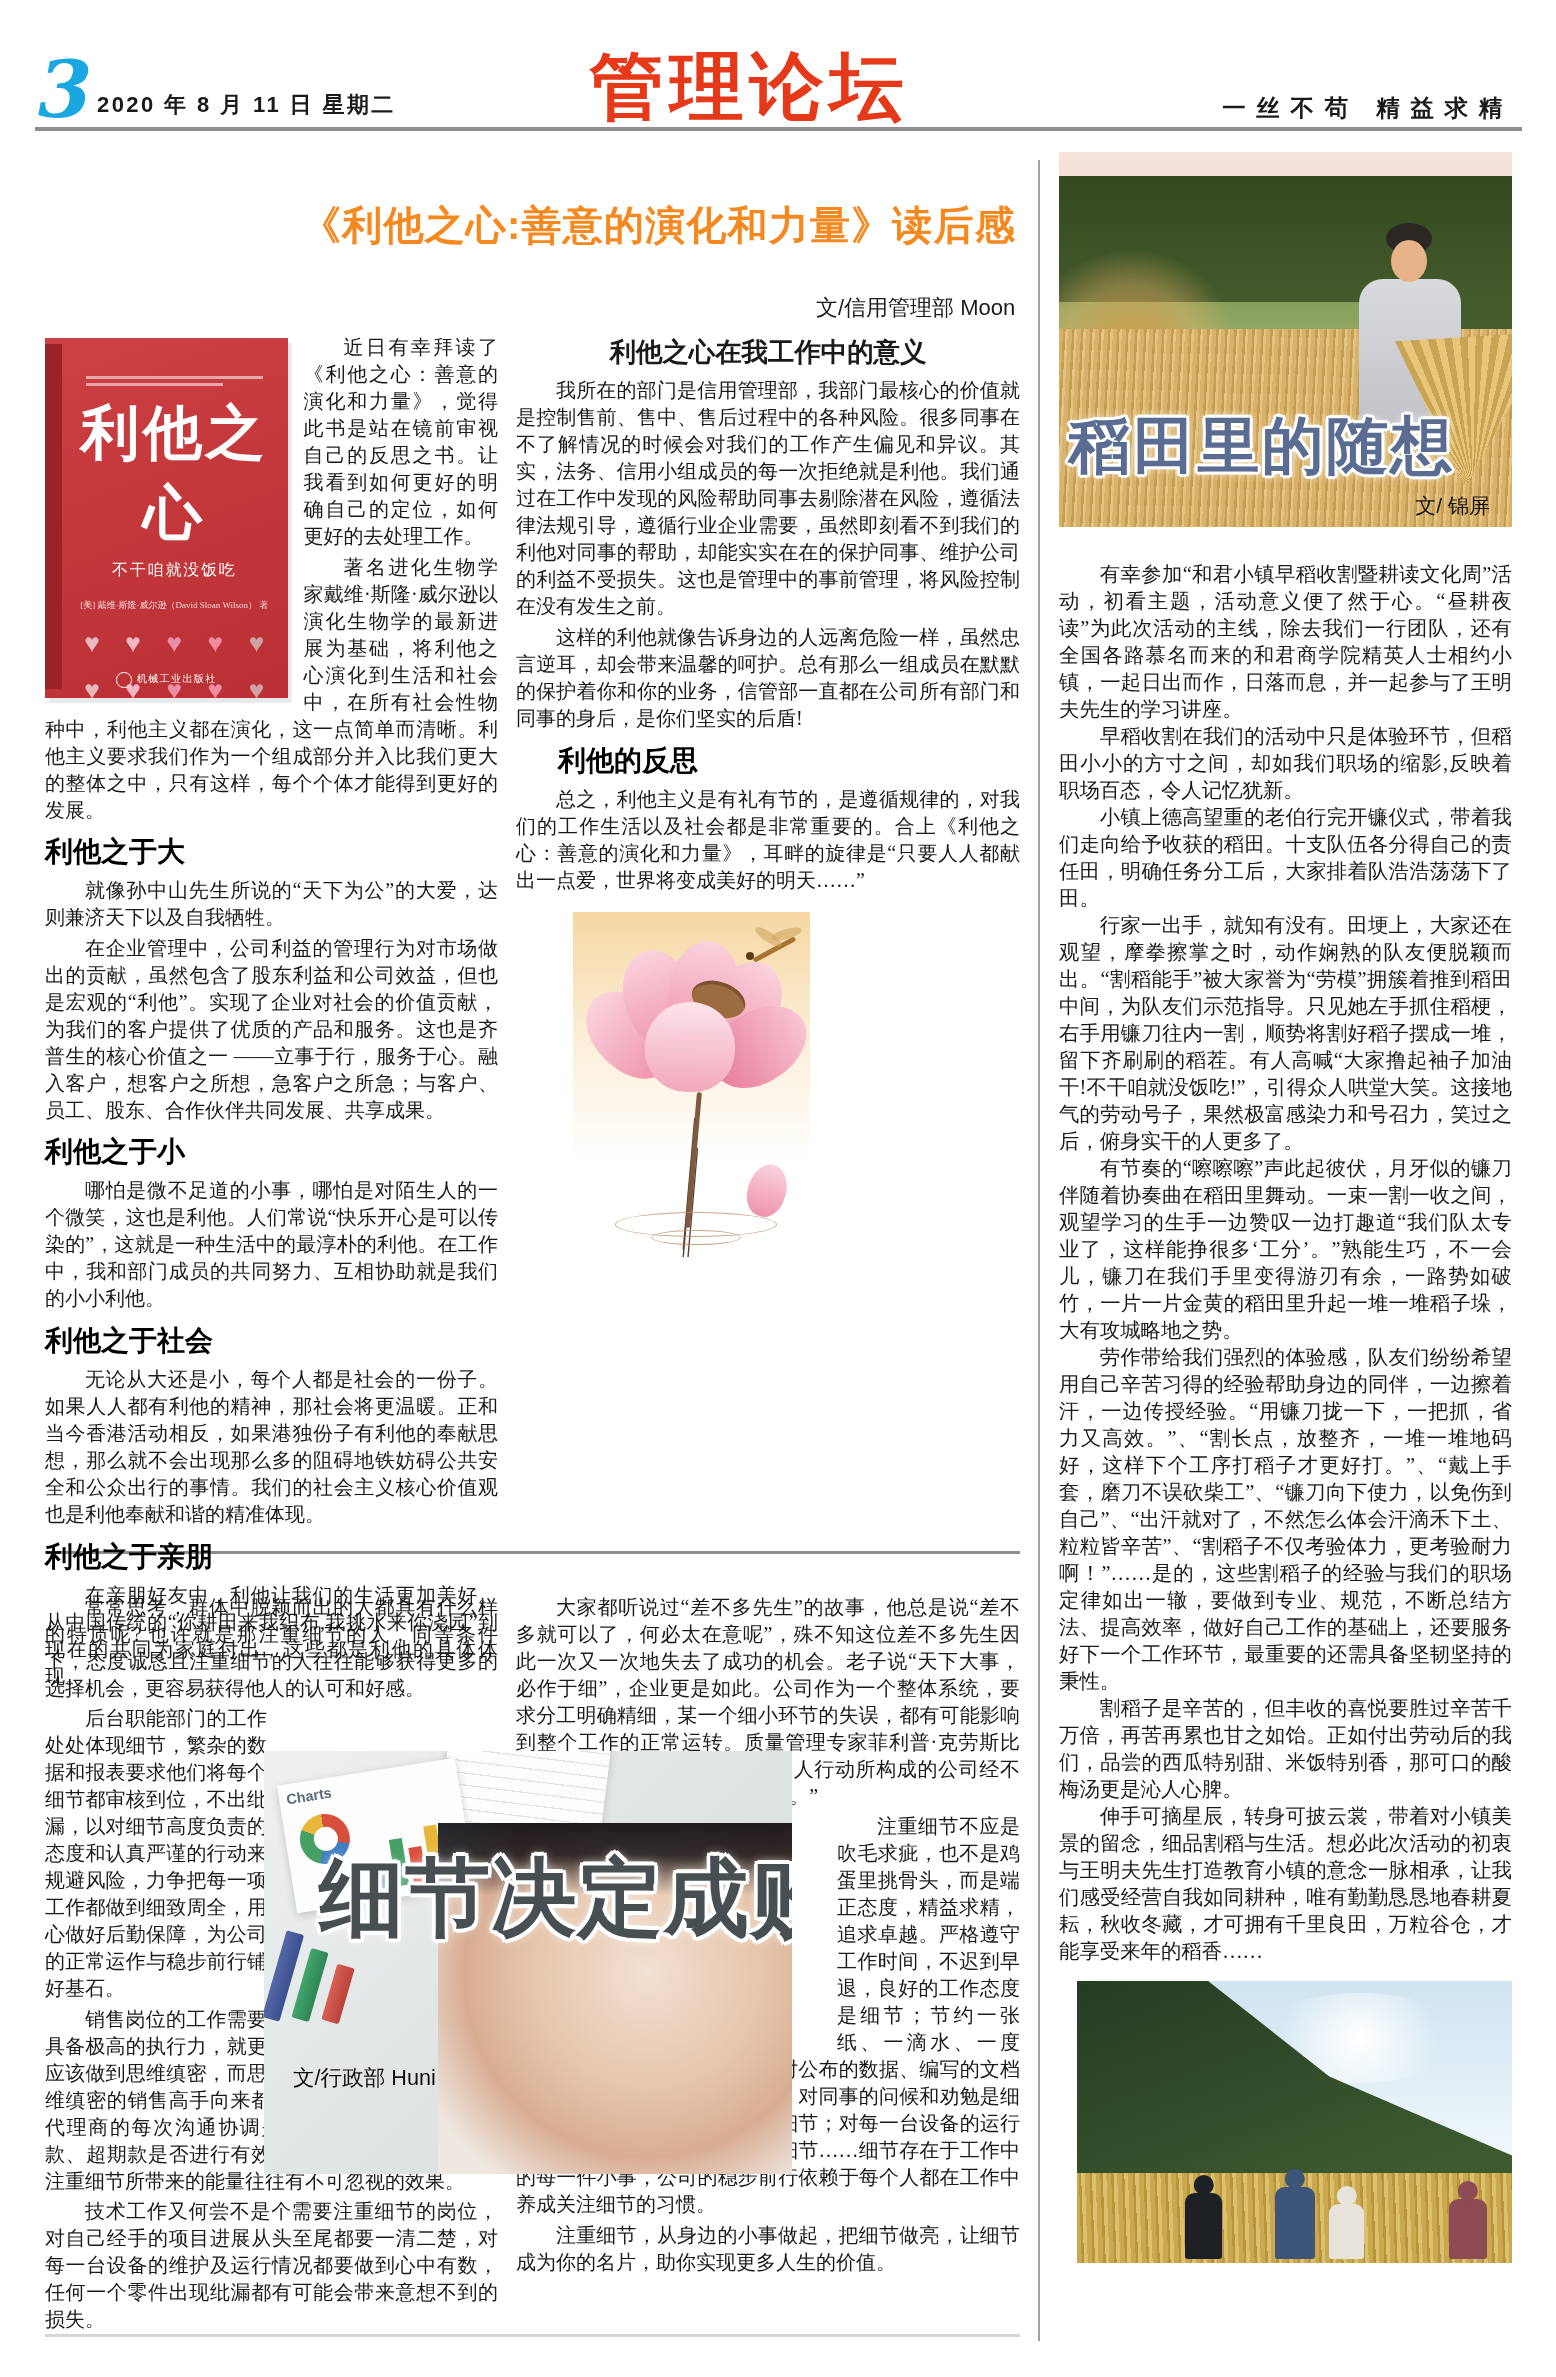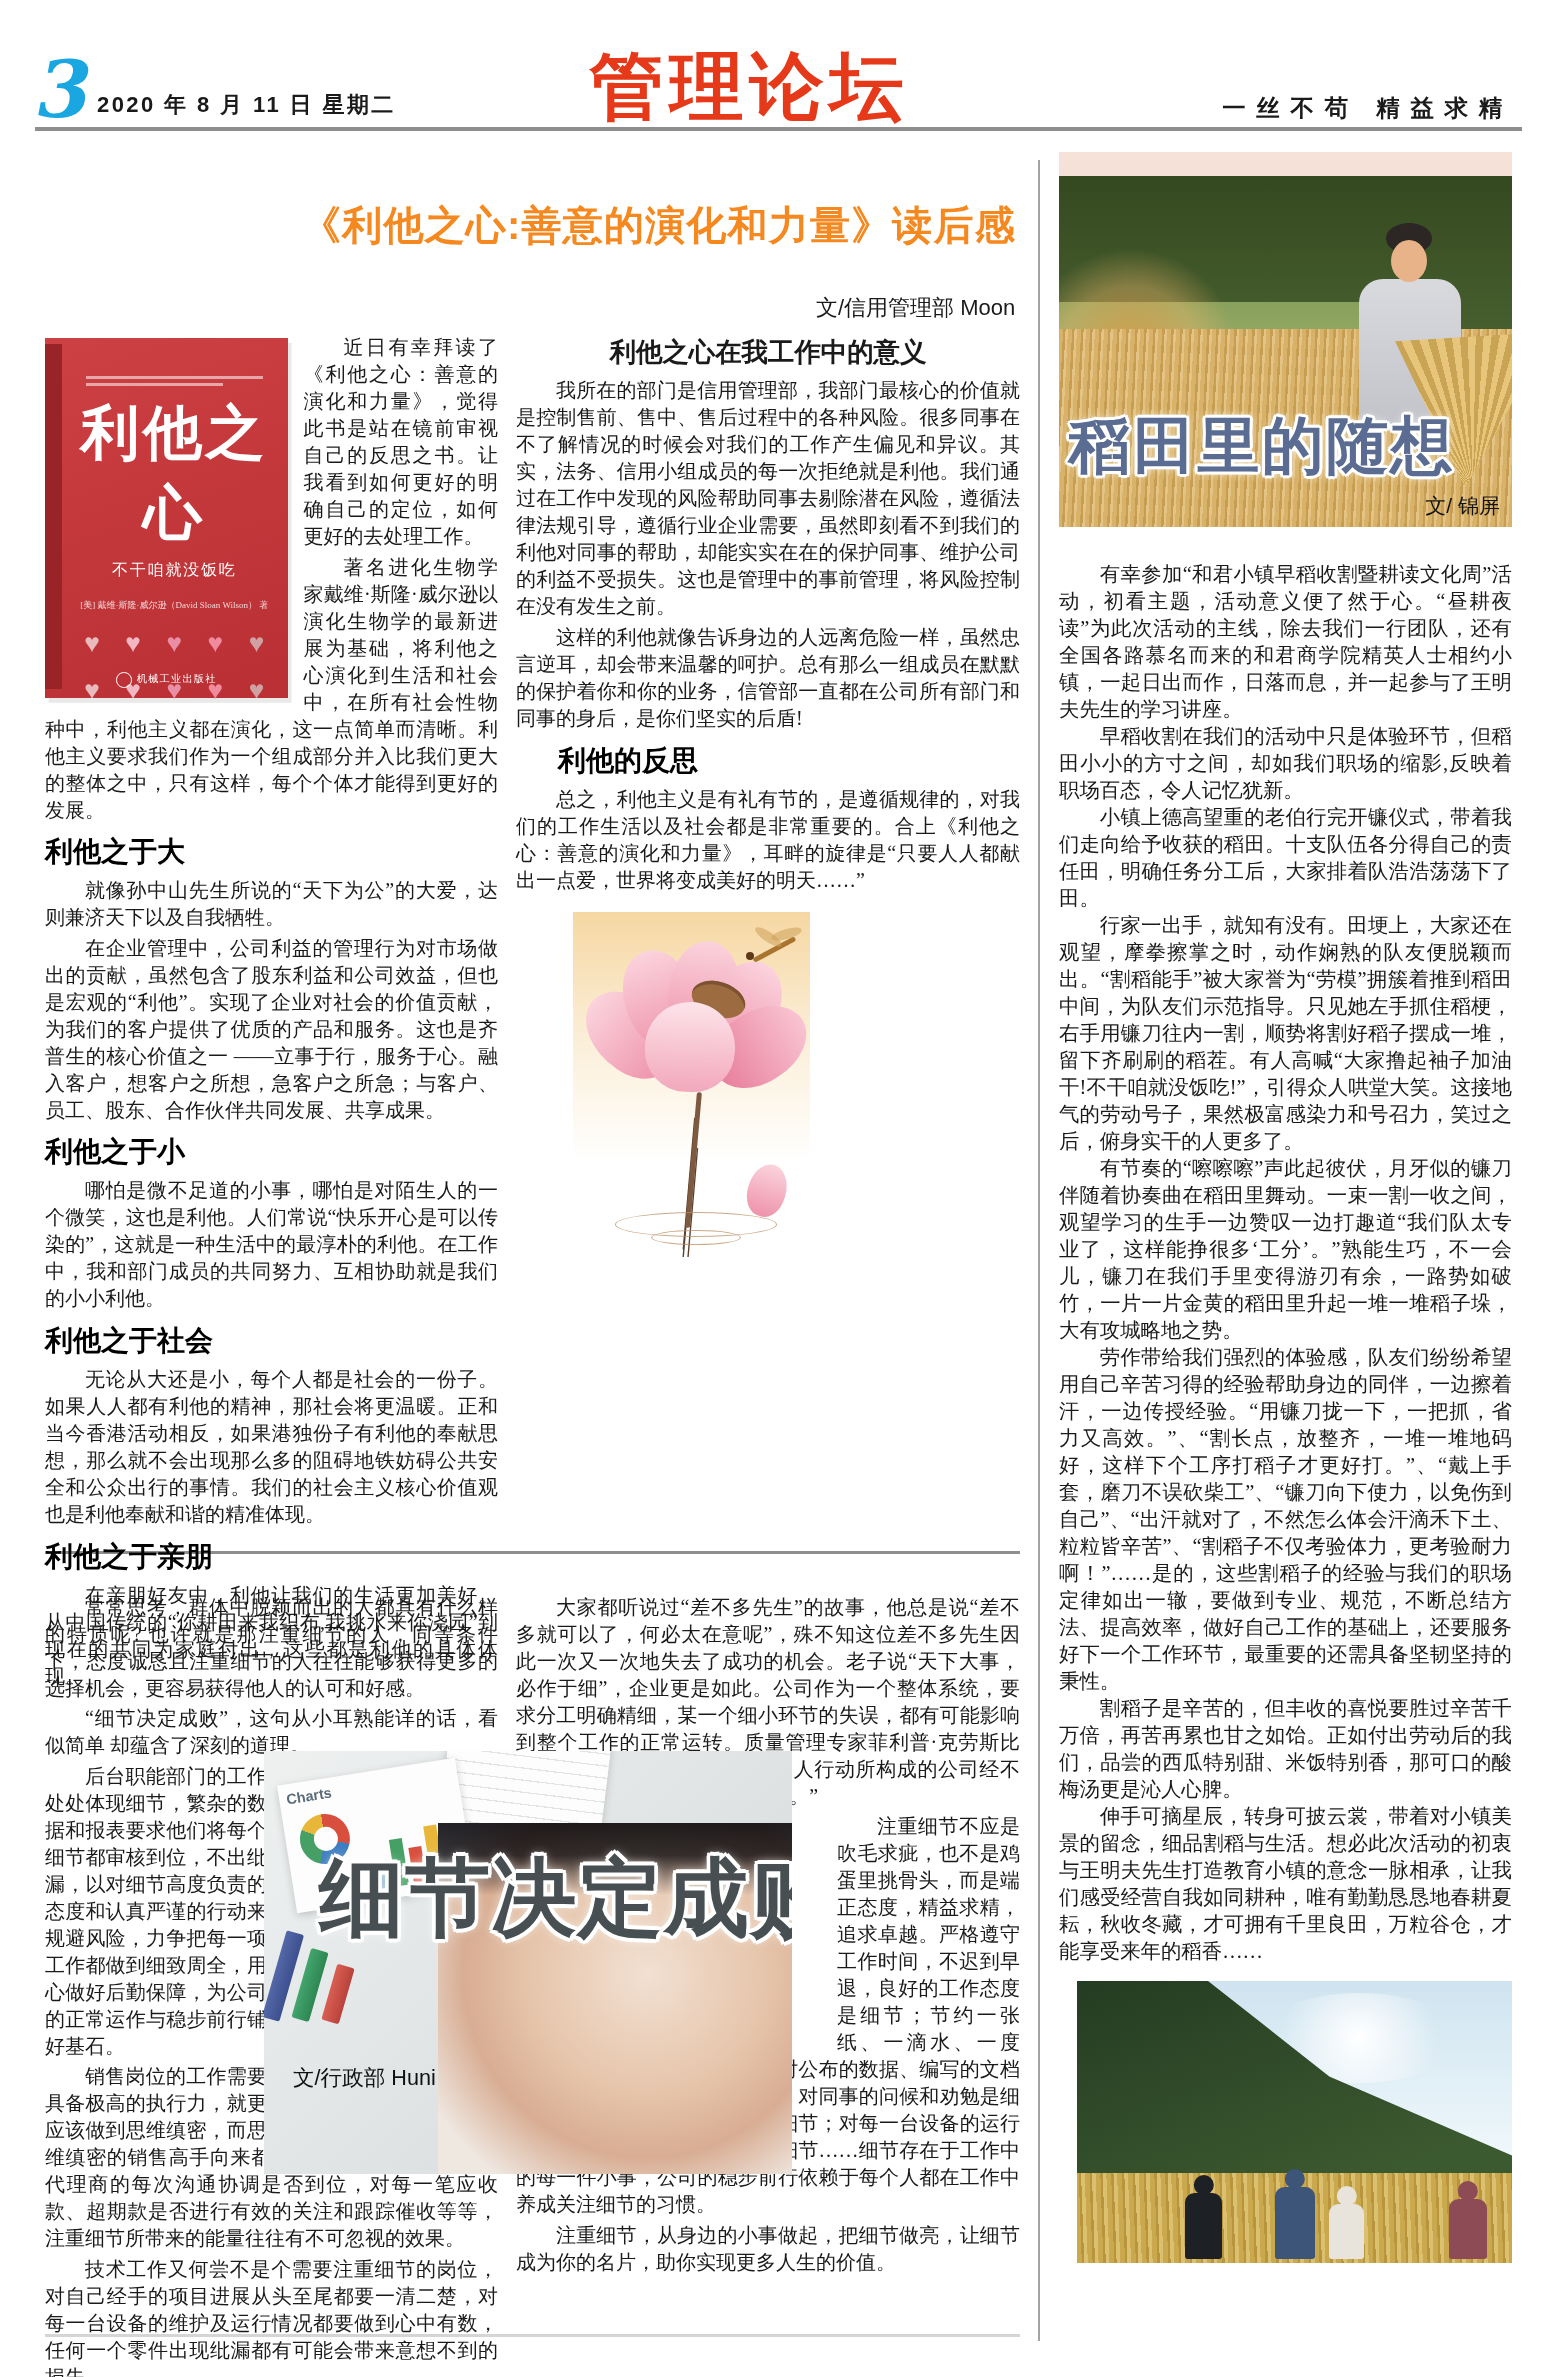--- a/index.html
+++ b/index.html
@@ -101,21 +101,21 @@
              background:#e8b388; }
   .rp-jacket { position:absolute; left:300px; top:127px; width:102px; height:150px;
                border-radius:24px 24px 6px 6px; background:linear-gradient(180deg,#d9dade,#c2c3c9); }
   .rp-sheaf { position:absolute; left:336px; top:180px; width:156px; height:156px;
               background:repeating-conic-gradient(from -50deg at 50% 100%,#e7c57b 0 3deg,#c9a455 3deg 6deg);
               clip-path:polygon(45% 100%,0 6%,100% 0); }
   #rice-title { position:absolute; left:9.6px; top:252px; font-size:62px; font-weight:bold;
                 color:#5b6c93; letter-spacing:2.4px;
                 text-shadow:3px 0 0 #fff,-3px 0 0 #fff,0 3px 0 #fff,0 -3px 0 #fff,
                             2.4px 2.4px 0 #fff,-2.4px 2.4px 0 #fff,2.4px -2.4px 0 #fff,-2.4px -2.4px 0 #fff,0 0 9.6px #fff; }
-  #rice-byline { position:absolute; right:12px; bottom:7.2px; font-size:21px; color:#111;margin-top:48px; }
+  #rice-byline { position:absolute; right:22px; bottom:7.2px; font-size:21px; color:#111;margin-top:48px; }
   #rice-text { margin-top:34px; }
   #rice-text p { font-size:20.4px; line-height:27px; text-align:justify; text-indent:2em; }
   #rice-photo2 { position:relative; width:435px; height:282px; margin:15.6px 0 0 18px; overflow:hidden; }
   .hp-sky { position:absolute; inset:0; background:linear-gradient(180deg,#cfe4f0,#eef7fb 60%,#f6fbfd); }
   .hp-cloud { position:absolute; background:radial-gradient(circle,#ffffff,#ffffff00 70%); border-radius:50%; }
   #hc1{left:180px;top:12px;width:204px;height:90px;} #hc2{left:72px;top:54px;width:156px;height:66px;}
   .hp-mtn { position:absolute; inset:0; background:linear-gradient(160deg,#243c22,#3c5a30 70%);
             clip-path:polygon(0 0,30% 0,58% 34%,100% 62%,100% 74%,0 74%); }
   .hp-field { position:absolute; left:0; bottom:0; width:100%; height:90px;
               background:repeating-linear-gradient(88deg,#c9a84e 0 4.8px,#b8943c 4.8px 7.2px,#dbc070 7.2px 10.8px); }
@@ -286,21 +286,20 @@
     <div class="hp-person" id="pp4">
         <div class="hp-head"></div>
       </div>
 
   </div>
 </div>
 
 <div class="abs" id="bottom-article">
   <div id="ba-col1">
     <p class="body ind">常常思考，群体中脱颖而出的人都具有什么样的特质呢? 也许就是那注重细节的人，同等条件下，态度诚恳且注重细节的人往往能够获得更多的选择机会，更容易获得他人的认可和好感。</p>
-    <p class="body ind">“细节决定成败”，这句从小耳熟能详的话，看似简单 却蕴含了深刻的道理。</p>
     <div>
       <div class="sp-r"></div>
       <p class="body ind">后台职能部门的工作处处体现细节，繁杂的数据和报表要求他们将每个细节都审核到位，不出纰漏，以对细节高度负责的态度和认真严谨的行动来规避风险，力争把每一项工作都做到细致周全，用心做好后勤保障，为公司的正常运作与稳步前行铺好基石。</p>
       <p class="body ind">销售岗位的工作需要具备极高的执行力，就更应该做到思维缜密，而思维缜密的销售高手向来都是关注细节的，与厂家和代理商的每次沟通协调是否到位，对每一笔应收款、超期款是否进行有效的关注和跟踪催收等等，注重细节所带来的能量往往有不可忽视的效果。</p>
       <p class="body ind">技术工作又何尝不是个需要注重细节的岗位，对自己经手的项目进展从头至尾都要一清二楚，对每一台设备的维护及运行情况都要做到心中有数，任何一个零件出现纰漏都有可能会带来意想不到的损失。</p>
     </div>
   </div>
   <div id="ba-col2">
     <p class="body ind">大家都听说过“差不多先生”的故事，他总是说“差不多就可以了，何必太在意呢”，殊不知这位差不多先生因此一次又一次地失去了成功的机会。老子说“天下大事，必作于细”，企业更是如此。公司作为一个整体系统，要求分工明确精细，某一个细小环节的失误，都有可能影响到整个工作的正常运转。质量管理专家菲利普·克劳斯比说过：“一个由数以百万计的个人行动所构成的公司经不起其中1%或2%的行动偏离正轨。”</p>
     <div>

